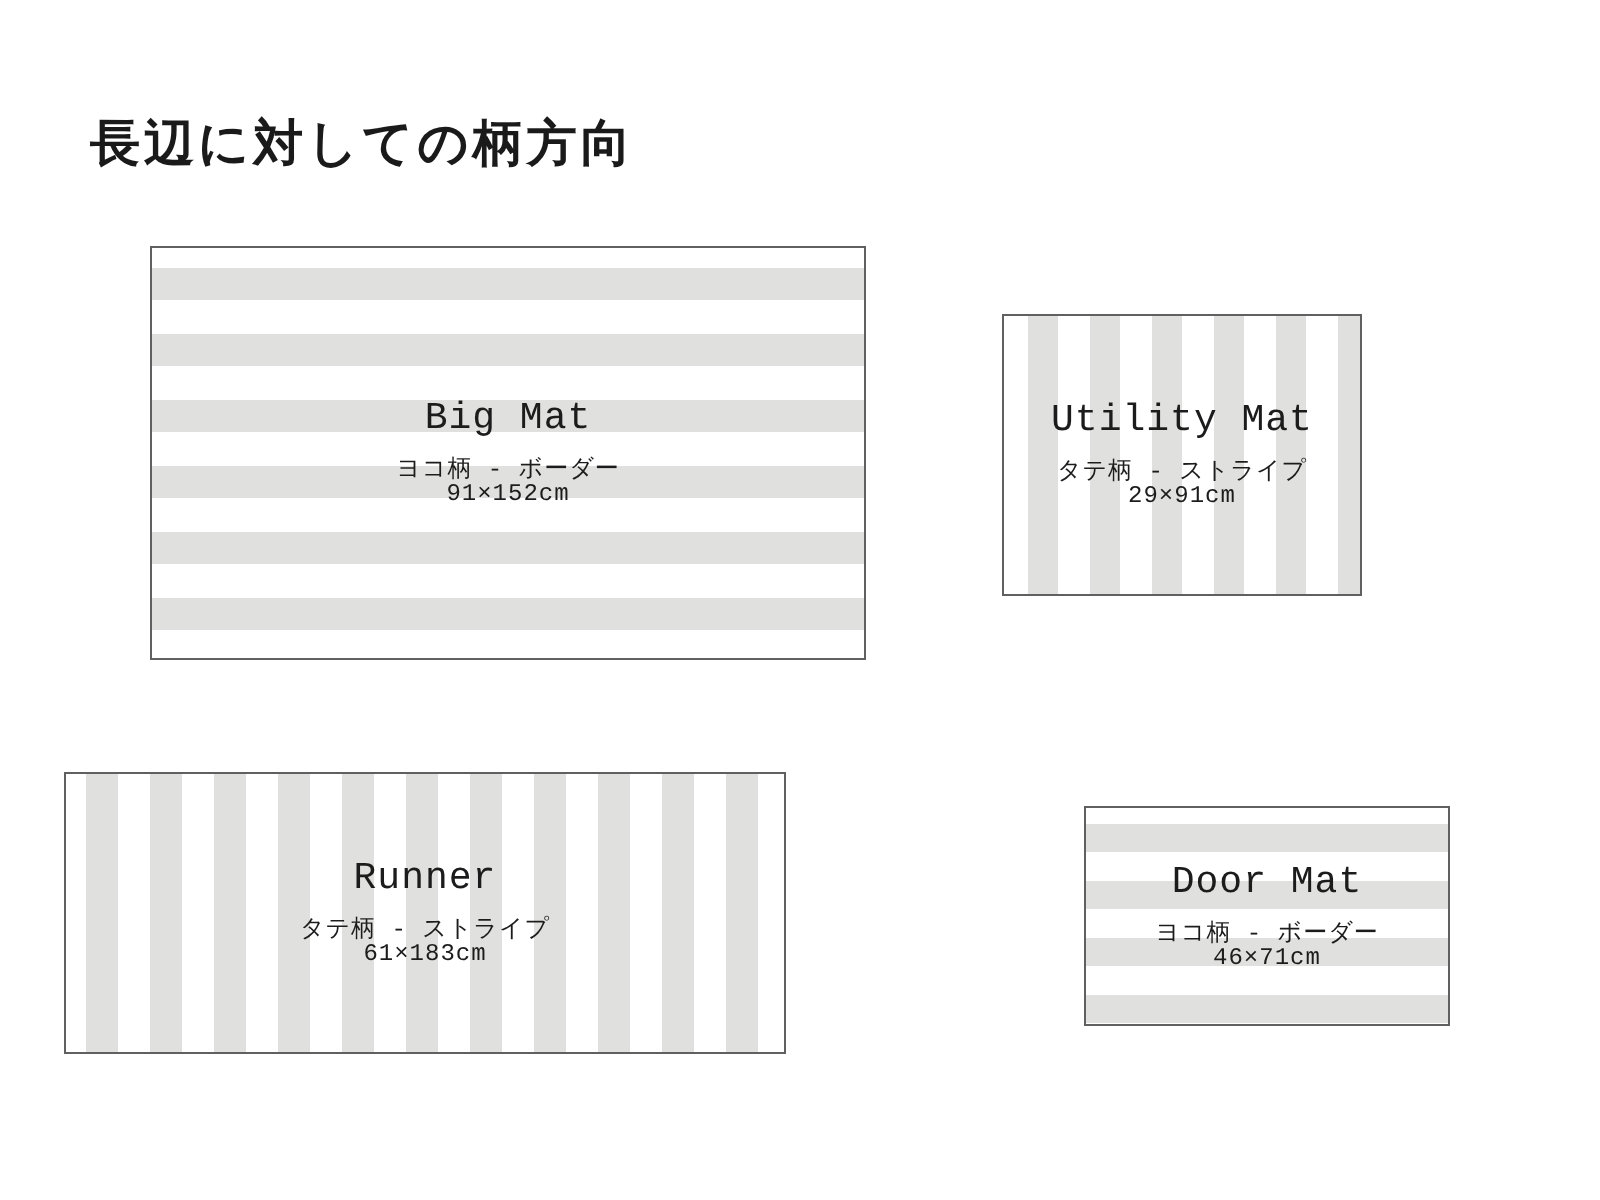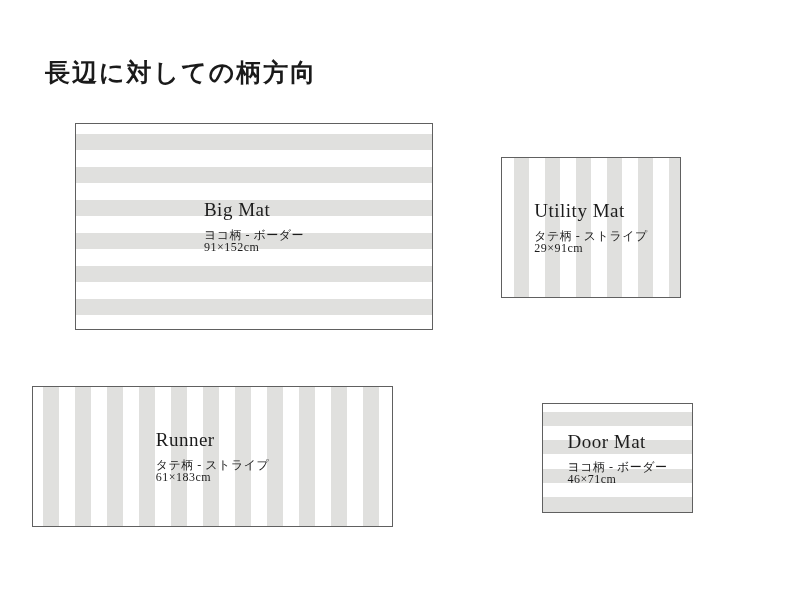--- a/index.html
+++ b/index.html
@@ -28,22 +28,23 @@
     color: var(--title-text, #1a1a1a);
     line-height: 1;
   }
   .mat {
     position: absolute;
     box-sizing: border-box;
     border: 1px solid var(--mat-border, #606060);
     display: flex;
     align-items: center;
     justify-content: center;
-    text-align: left;
+    text-align: center;
     color: var(--text, #1c1c1c);
+    font-family: Liberation Mono, monospace;
   }
   .mat-big {
     left: 75px; top: 123px; width: 358px; height: 207px;
     background: repeating-linear-gradient(to bottom,
       #ffffff 0 10px,
       var(--stripe, #e0e0de) 10px 26px,
       #ffffff 26px 33px);
   }
   .mat-utility {
     left: 501px; top: 157px; width: 180px; height: 141px;
@@ -53,21 +54,21 @@
       #ffffff 27px 31px);
   }
   .mat-runner {
     left: 32px; top: 386px; width: 361px; height: 141px;
     background: repeating-linear-gradient(to right,
       #ffffff 0 10px,
       var(--stripe, #e0e0de) 10px 26px,
       #ffffff 26px 32px);
   }
   .mat-door {
-    left: 542px; top: 403px; width: 151px; height: 110px;
+    left: 542px; top: 403px; width: 183px; height: 110px;
     background: repeating-linear-gradient(to bottom,
       #ffffff 0 8px,
       var(--stripe, #e0e0de) 8px 22px,
       #ffffff 22px 28.5px);
   }
   .mat-label { line-height: 1; }
   .mat-name {
     font-size: 19px;
     letter-spacing: 0.5px;
   }

